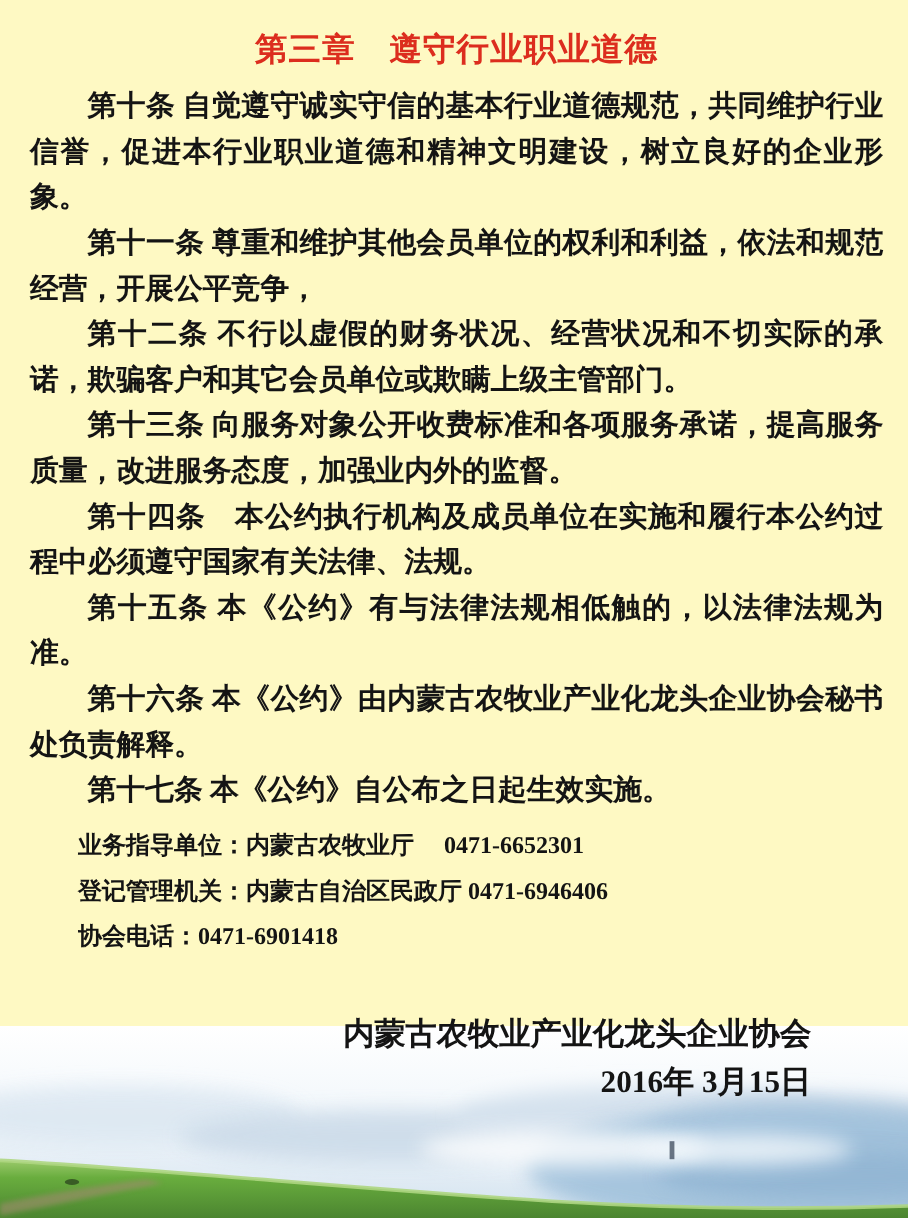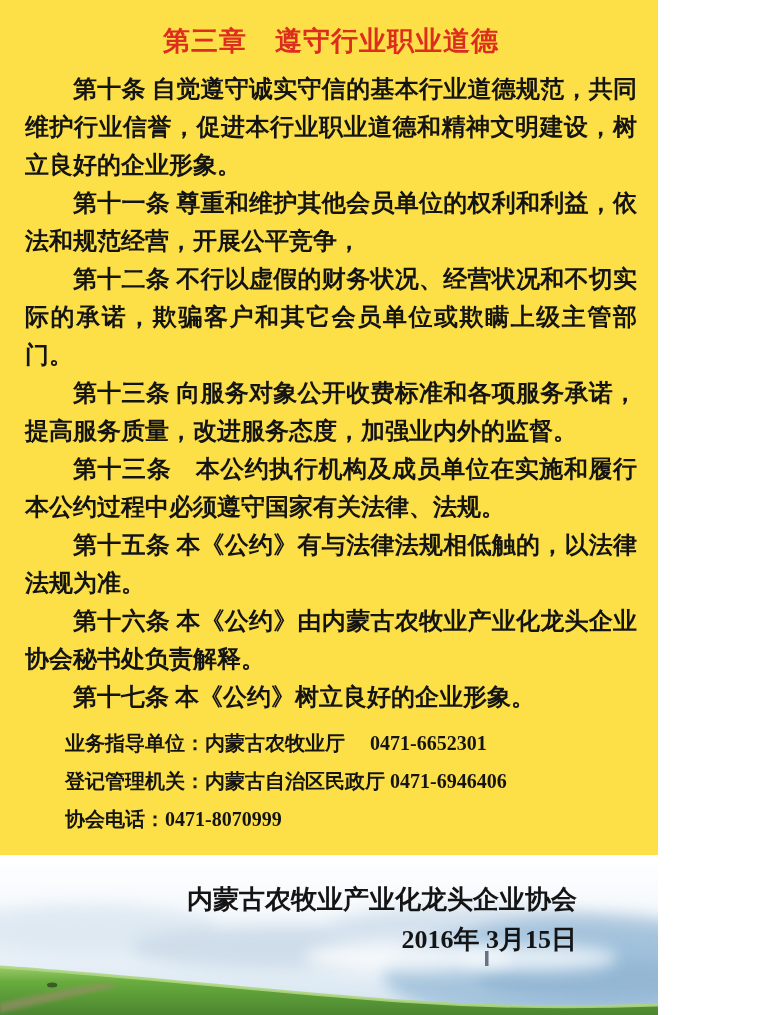--- a/index.html
+++ b/index.html
@@ -1,20 +1,20 @@
 <!DOCTYPE html>
 <html><head>
 <meta charset="utf-8">
 <style>
   html, body { margin: 0; padding: 0; background: #ffffff; }
   .page {
     position: relative;
-    width: 658px;
+    width: 757px;
     height: 1015px;
-    background: #fde047;
+    background: #fef9c3;
     overflow: hidden;
     font-family: "Liberation Serif", "DejaVu Serif", serif;
     color: #141414;
   }
   
   .landscape {
     position: absolute;
     left: 0; right: 0; bottom: 0;
     height: 160px;
     z-index: 0;
@@ -109,30 +109,30 @@
   </div>
 
   <div class="content">
 
     <h1 class="chapter-heading">第三章　遵守行业职业道德</h1>
 
     <p class="article">第十条 自觉遵守诚实守信的基本行业道德规范，共同维护行业信誉，促进本行业职业道德和精神文明建设，树立良好的企业形象。</p>
     <p class="article">第十一条 尊重和维护其他会员单位的权利和利益，依法和规范经营，开展公平竞争，</p>
     <p class="article">第十二条 不行以虚假的财务状况、经营状况和不切实际的承诺，欺骗客户和其它会员单位或欺瞒上级主管部门。</p>
     <p class="article">第十三条 向服务对象公开收费标准和各项服务承诺，提高服务质量，改进服务态度，加强业内外的监督。</p>
-    <p class="article">第十三条　本公约执行机构及成员单位在实施和履行本公约过程中必须遵守国家有关法律、法规。</p>
+    <p class="article">第十四条　本公约执行机构及成员单位在实施和履行本公约过程中必须遵守国家有关法律、法规。</p>
 
 
     <p class="article">第十五条 本《公约》有与法律法规相低触的，以法律法规为准。</p>
     <p class="article">第十六条 本《公约》由内蒙古农牧业产业化龙头企业协会秘书处负责解释。</p>
-    <p class="article">第十七条 本《公约》树立良好的企业形象。</p>
+    <p class="article">第十七条 本《公约》自公布之日起生效实施。</p>
 
     <p class="contact-line first">业务指导单位：内蒙古农牧业厅　 0471-6652301</p>
     <p class="contact-line">登记管理机关：内蒙古自治区民政厅 0471-6946406</p>
-    <p class="contact-line">协会电话：0471-8070999</p>
+    <p class="contact-line">协会电话：0471-6901418</p>
 
     <div class="signature">
       <div class="sig-org">内蒙古农牧业产业化龙头企业协会</div>
       <div class="sig-date">2016年 3月15日</div>
     </div>
 
   </div>
 </div>
 
 </body></html>

